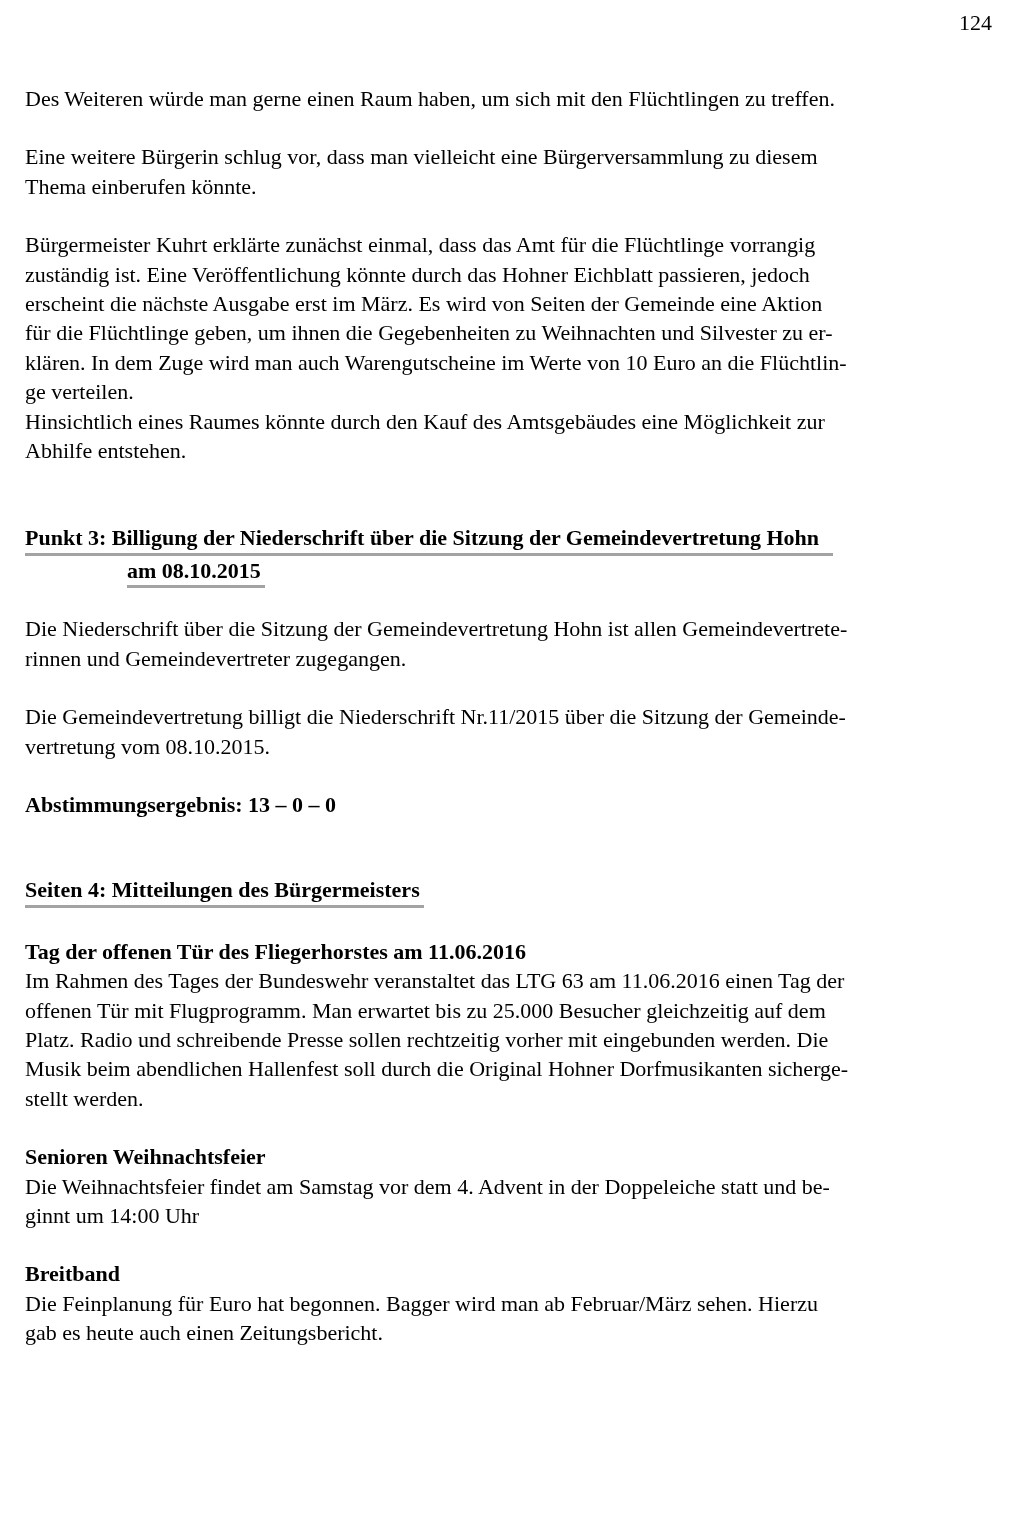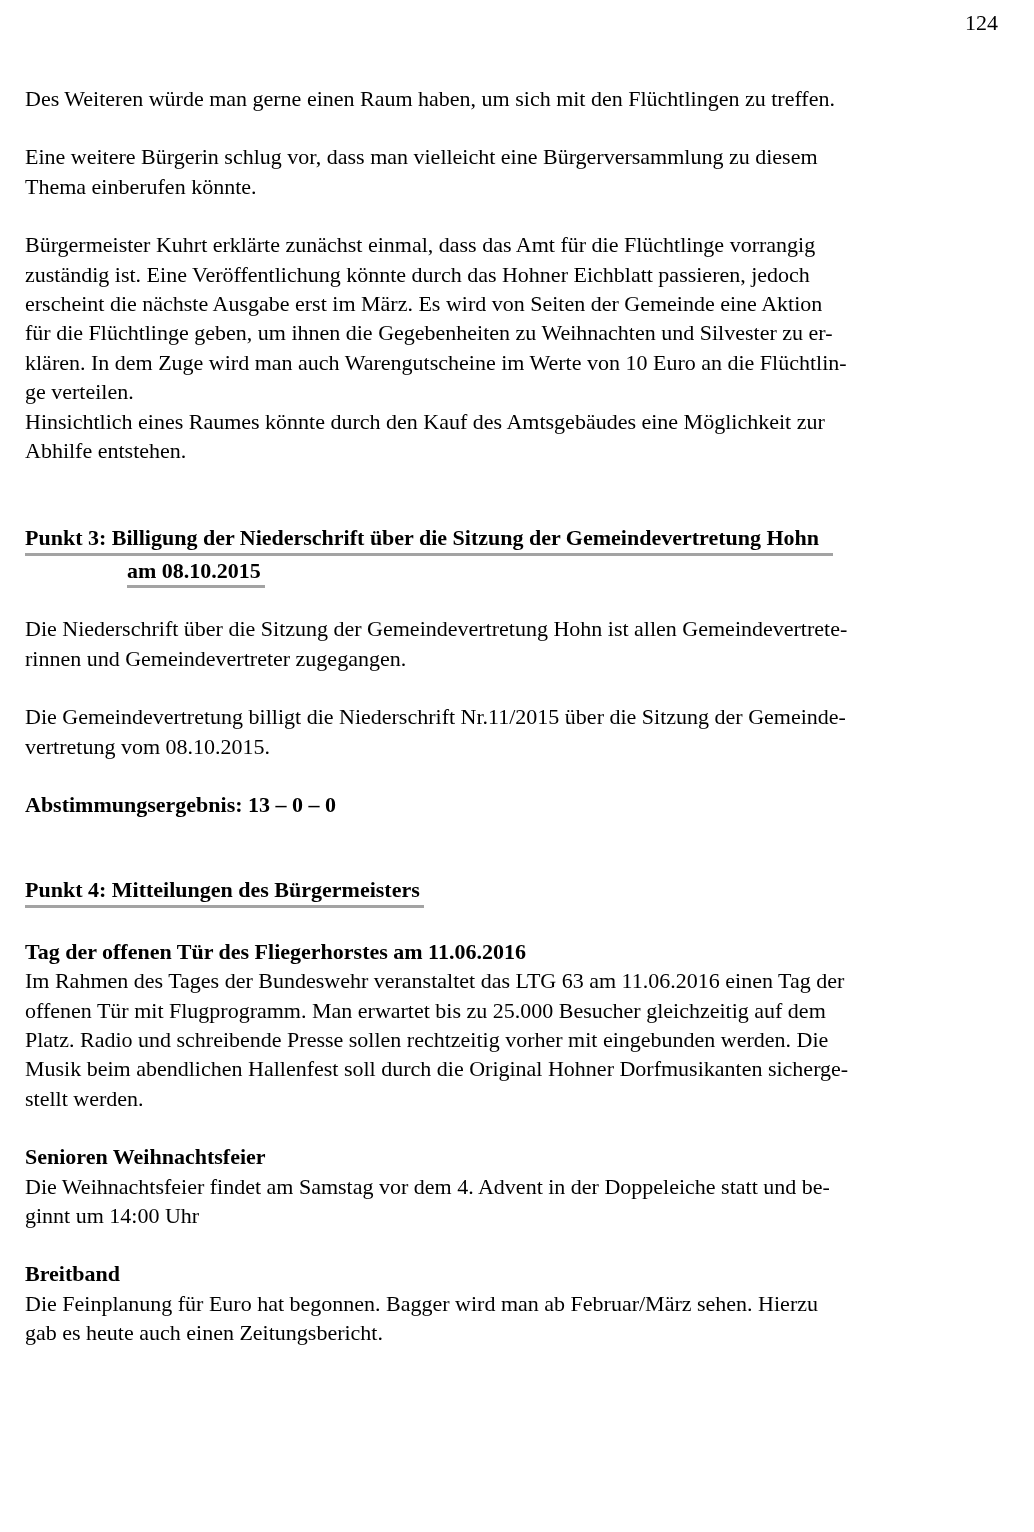--- a/index.html
+++ b/index.html
@@ -16,21 +16,21 @@
     color: #000000;
     font-family: "Liberation Serif", "DejaVu Serif", serif;
     font-size: 22px;
     line-height: 29.4px;
     padding: 84px 57px 0 25px;
     overflow: hidden;
   }
   .page-number {
     position: absolute;
     top: 8px;
-    right: 36px;
+    right: 42px;
     font-size: 22px;
   }
   .para {
     margin: 0 0 29px 0;
     white-space: pre;
   }
   .para.gap-after-xl { margin-bottom: 58px; }
   .para.gap-after-lg { margin-bottom: 56px; }
   .bold { font-weight: bold; }
   .heading {
@@ -81,21 +81,21 @@
 
   <p class="para">Die Niederschrift über die Sitzung der Gemeindevertretung Hohn ist allen Gemeindevertrete-
 rinnen und Gemeindevertreter zugegangen.</p>
 
   <p class="para">Die Gemeindevertretung billigt die Niederschrift Nr.11/2015 über die Sitzung der Gemeinde-
 vertretung vom 08.10.2015.</p>
 
   <p class="para bold gap-after-lg">Abstimmungsergebnis: 13 – 0 – 0</p>
 
   <div class="heading gap-29">
-    <span class="hl ext-4">Punkt 4: Mitteilungen des Bürgermeisters</span>
+    <span class="hl ext-4">Seiten 4: Mitteilungen des Bürgermeisters</span>
   </div>
 
   <div class="subsection">
   </div>
 
   <div class="subsection">
     <div class="subtitle">Tag der offenen Tür des Fliegerhorstes am 11.06.2016</div>
     <p class="para">Im Rahmen des Tages der Bundeswehr veranstaltet das LTG 63 am 11.06.2016 einen Tag der
 offenen Tür mit Flugprogramm. Man erwartet bis zu 25.000 Besucher gleichzeitig auf dem
 Platz. Radio und schreibende Presse sollen rechtzeitig vorher mit eingebunden werden. Die

